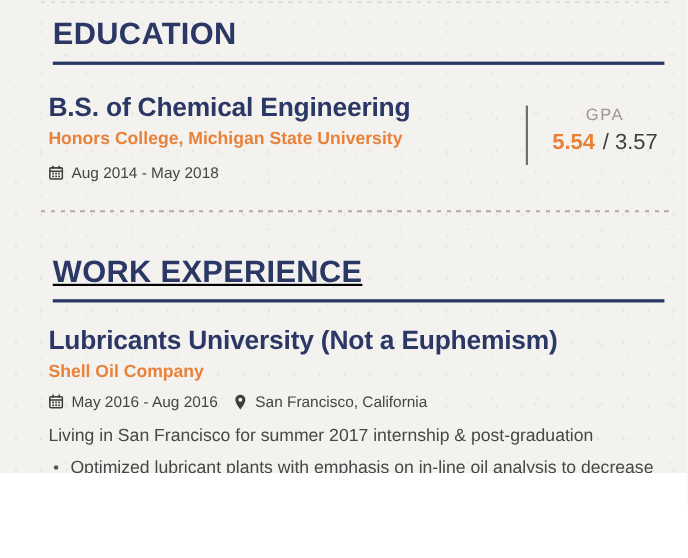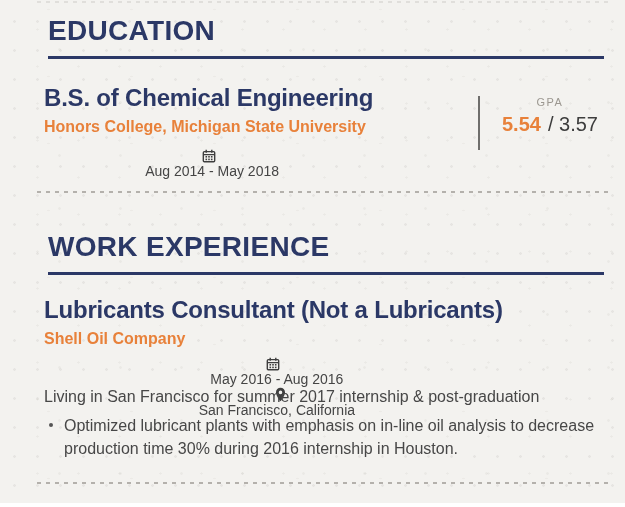--- a/index.html
+++ b/index.html
@@ -2,21 +2,21 @@
 <html><head>
 <meta charset="utf-8">
 <style>
   html,body{margin:0;padding:0;}
   body{
     font-family:"Liberation Sans", sans-serif;
     -webkit-font-smoothing:antialiased;
   }
   #page{
     position:relative;
-    width:625px;height:503px;
+    width:625px;height:430px;
     overflow:hidden;
     background-color:#f3f2ef;
     background-image:
       radial-gradient(rgba(120,115,105,.10) 1px, transparent 1.4px),
       radial-gradient(rgba(120,115,105,.07) 1px, transparent 1.4px),
       radial-gradient(rgba(95,90,80,.06) 1.2px, transparent 1.7px),
       radial-gradient(rgba(150,145,135,.08) 1px, transparent 1.3px);
     background-size: 23px 29px, 41px 37px, 61px 53px, 83px 67px;
     background-position: 3px 7px, 17px 11px, 29px 23px, 7px 43px;
   }
@@ -30,52 +30,52 @@
 
   .sec{position:absolute;left:48px;}
   .sec h1{
     margin:0;
     font-size:28px;line-height:34px;
     font-weight:700;letter-spacing:.3px;
     color:#2b3866;
   }
   .rule{width:556px;height:3px;background:#2b3866;margin-top:8px;}
   #education-section{top:14px;}
-  #work-section{top:230px;}
+  #work-section{top:230px;text-decoration:underline;}
 
   .item{position:absolute;left:44px;}
   #education-entry{top:84px;}
   #work-entry{top:296px;}
   .title{
     font-size:24px;line-height:28px;
     font-weight:600;color:#2b3866;letter-spacing:-.2px;
   }
   .subtitle{
     margin-top:4px;
     font-size:16px;line-height:21px;
     font-weight:700;color:#e8813a;
   }
   .meta{
     display:flex;align-items:center;
-    font-size:14px;color:#454545;flex-direction:column;
+    font-size:14px;color:#454545;
   }
   #education-entry .meta{margin-top:12px;}
   #work-entry .meta{margin-top:8px;}
   .meta svg{flex:0 0 auto;}
   .meta .mtext{margin-left:7px;}
   .meta .loc-icon{margin-left:14px;}
 
   #gpa-block{
     position:absolute;left:478px;top:96px;
     display:flex;align-items:flex-start;
   }
   .vline{width:2px;height:54px;background:#6f6e6c;}
   .gpa-stack{margin-left:22px;text-align:center;}
   .gpa-label{
-    font-size:11px;letter-spacing:1.5px;
+    font-size:15px;letter-spacing:1.5px;
     color:#9b9790;font-weight:400;
   }
   .gpa-values{margin-top:5px;font-size:20px;white-space:nowrap;}
   .gpa-val{color:#e8813a;font-weight:700;}
   .gpa-scale{color:#3d3d3d;margin-left:7px;font-weight:400;}
 
   #work-body{position:absolute;left:44px;top:386px;width:552px;}
   .summary{font-size:16px;line-height:22px;color:#474747;}
   .bullet-row{display:flex;margin-top:6px;}
   .dot{
@@ -130,21 +130,21 @@
   </div>
 
   <div class="dash mid"></div>
 
   <section class="sec" id="work-section">
     <h1>WORK EXPERIENCE</h1>
     <div class="rule"></div>
   </section>
 
   <div class="item" id="work-entry">
-    <div class="title">Lubricants Consultant (Not a Lubricants)</div>
+    <div class="title">Lubricants University (Not a Euphemism)</div>
     <div class="subtitle">Shell Oil Company</div>
     <div class="meta">
       <svg width="14" height="14" viewBox="0 0 16 16">
         <g fill="none" stroke="#3e3e3e" stroke-width="1.6">
           <rect x="1.5" y="3" width="13" height="11.5" rx="1.2"></rect>
           <path d="M4.8 0.8v3.4M11.2 0.8v3.4M1.5 6.4h13"></path>
         </g>
         <g fill="#3e3e3e">
           <rect x="4" y="8" width="1.8" height="1.8"></rect>
             <rect x="7.1" y="8" width="1.8" height="1.8"></rect>

